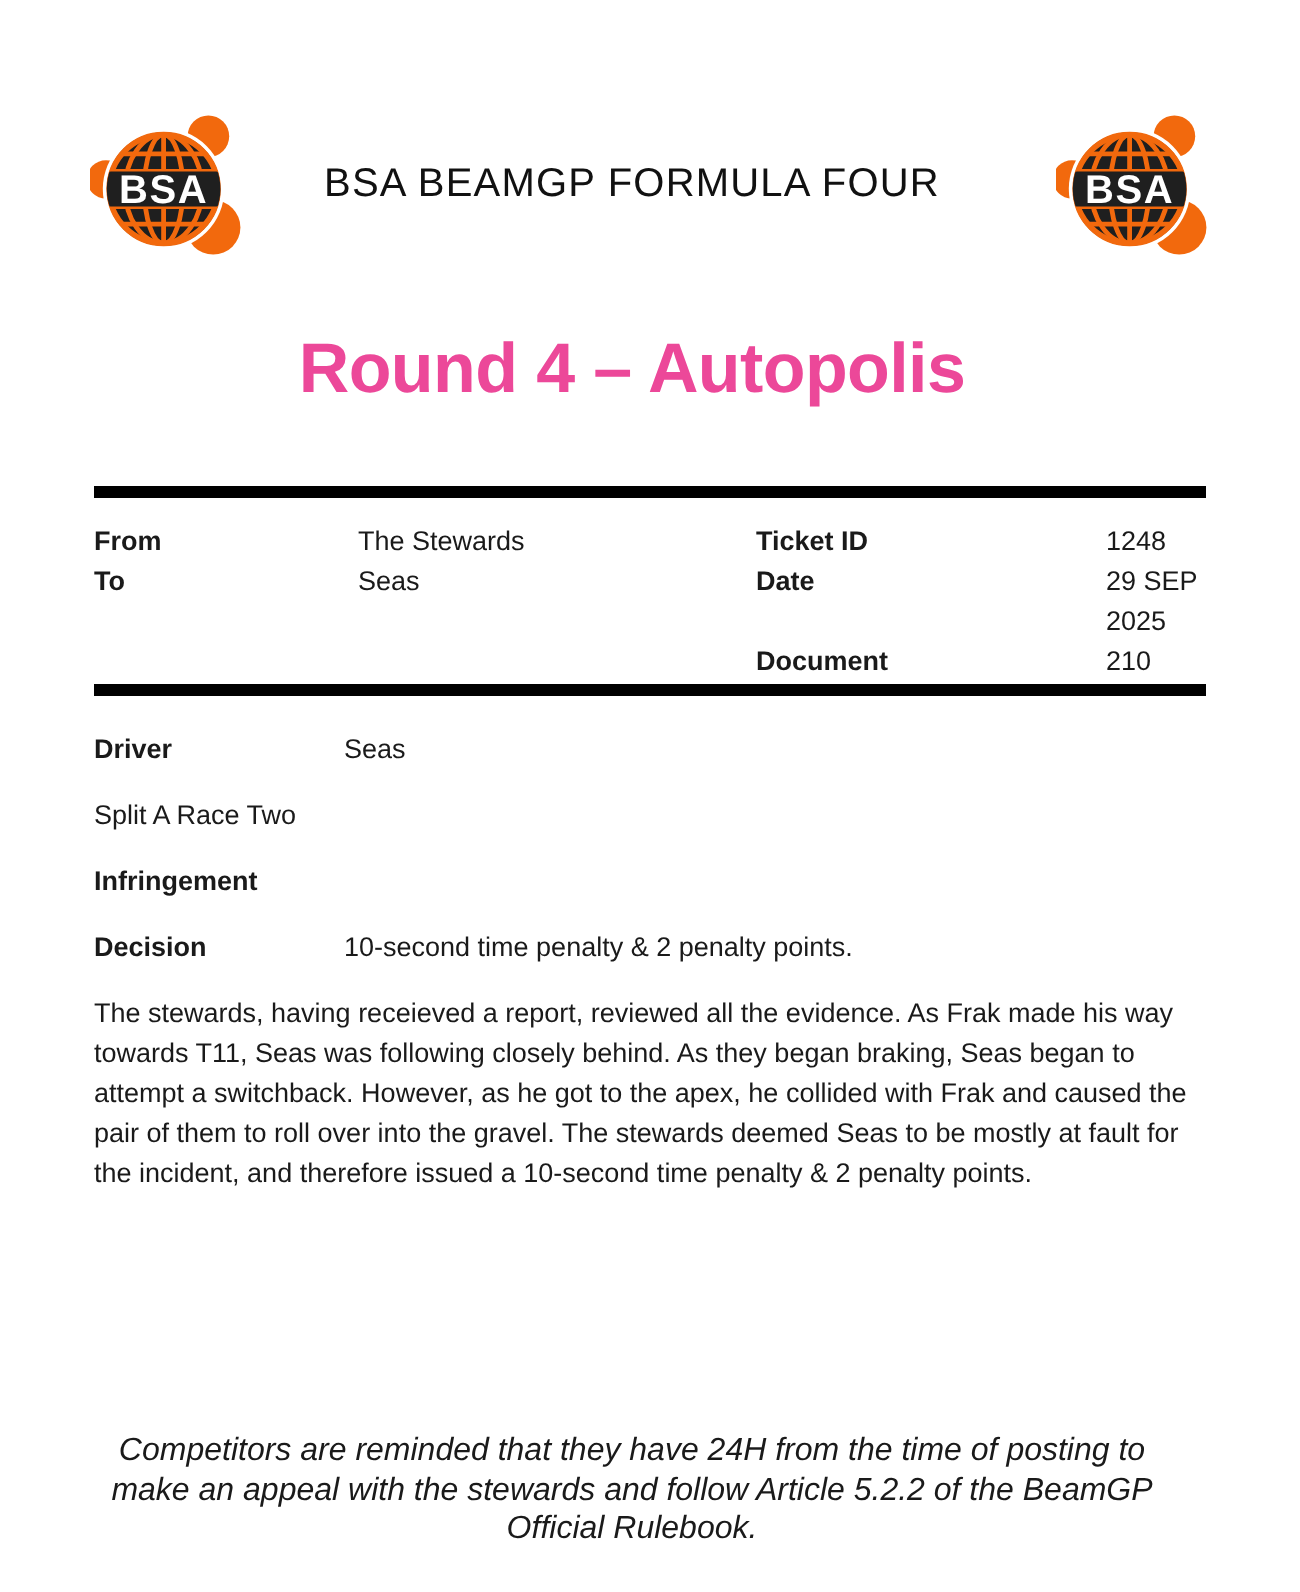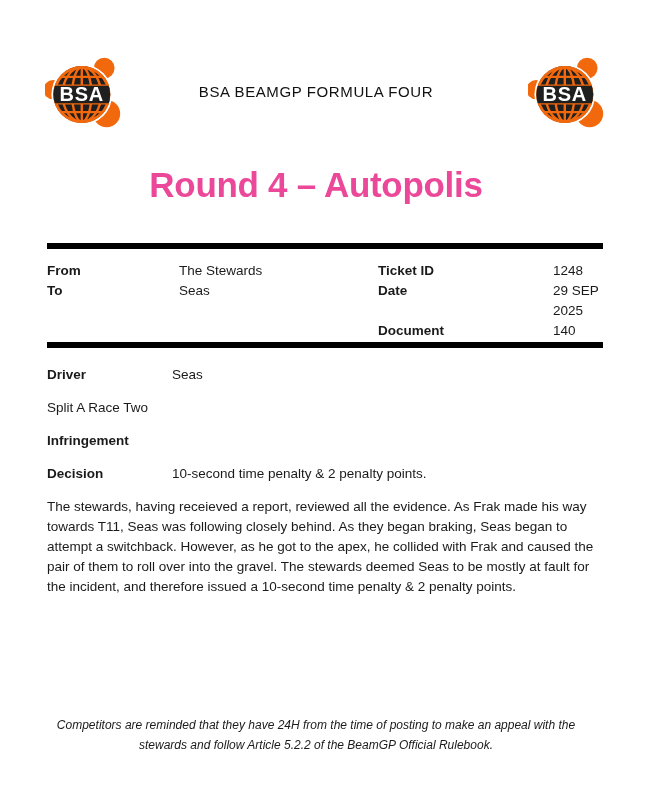--- a/index.html
+++ b/index.html
@@ -13,21 +13,21 @@
     position:relative;width:632px;height:796px;background:#ffffff;overflow:hidden;
     font-family:"Liberation Sans",sans-serif;color:var(--ink);
   }
   
   .logo{position:absolute;top:56px;width:80px;height:77px;}
   .logo-left{left:45px;}
   .logo-right{left:528px;}
   .logo svg{width:100%;height:100%;display:block;}
   .series-title{
     position:absolute;top:79px;left:0;width:100%;text-align:center;
-    font-size:15px;line-height:26px;font-weight:400;letter-spacing:0.6px;color:#111111;
+    font-size:20px;line-height:26px;font-weight:400;letter-spacing:0.6px;color:#111111;
   }
   .doc-title{
     position:absolute;top:164px;left:0;width:100%;text-align:center;
     font-size:35px;line-height:42px;font-weight:700;letter-spacing:-0.3px;color:#ec4899;
   }
   
   .meta{position:absolute;left:47px;top:243px;width:556px;}
   .bar{height:6px;background:var(--bar);}
   .meta-body{display:flex;padding:12px 0 1px;font-size:13.5px;line-height:20px;}
   .meta-col-left{width:331px;}
@@ -38,21 +38,21 @@
   .meta-col-right .m-lbl{width:127px;}
   
   .details{position:absolute;left:47px;top:365px;width:556px;font-size:13.5px;line-height:20px;}
   .d-row{display:flex;margin-bottom:13px;}
   .d-lbl{flex:0 0 125px;font-weight:700;}
   .d-val{flex:1;}
   .d-row-reasoning .d-val{line-height:19.9px;}
   
   .footer{position:absolute;top:716px;left:0;width:100%;text-align:center;}
   .footer p{
-    margin:0 auto;width:552px;font-style:italic;font-size:12px;line-height:19.5px;color:#1a1a1a;
+    margin:0 auto;width:552px;font-style:italic;font-size:16px;line-height:19.5px;color:#1a1a1a;
   }
 </style>
 </head>
 <body>
 
 <div class="page">
 
   <div class="logo logo-left">
     <svg viewBox="0 0 100 96">
       <circle cx="74" cy="15" r="13" fill="var(--orange)"></circle>
@@ -124,21 +124,21 @@
         <div class="meta-row">
           <span class="m-lbl">Ticket ID</span>
           <span class="m-val">1248</span>
         </div>
         <div class="meta-row">
           <span class="m-lbl">Date</span>
           <span class="m-val">29 SEP 2025</span>
         </div>
         <div class="meta-row">
           <span class="m-lbl">Document</span>
-          <span class="m-val">140</span>
+          <span class="m-val">210</span>
         </div>
       </div>
     </div>
     <div class="bar"></div>
   </section>
 
   <section class="details">
     <div class="d-row">
       <div class="d-lbl">Driver</div>
       <div class="d-val">Seas</div>

